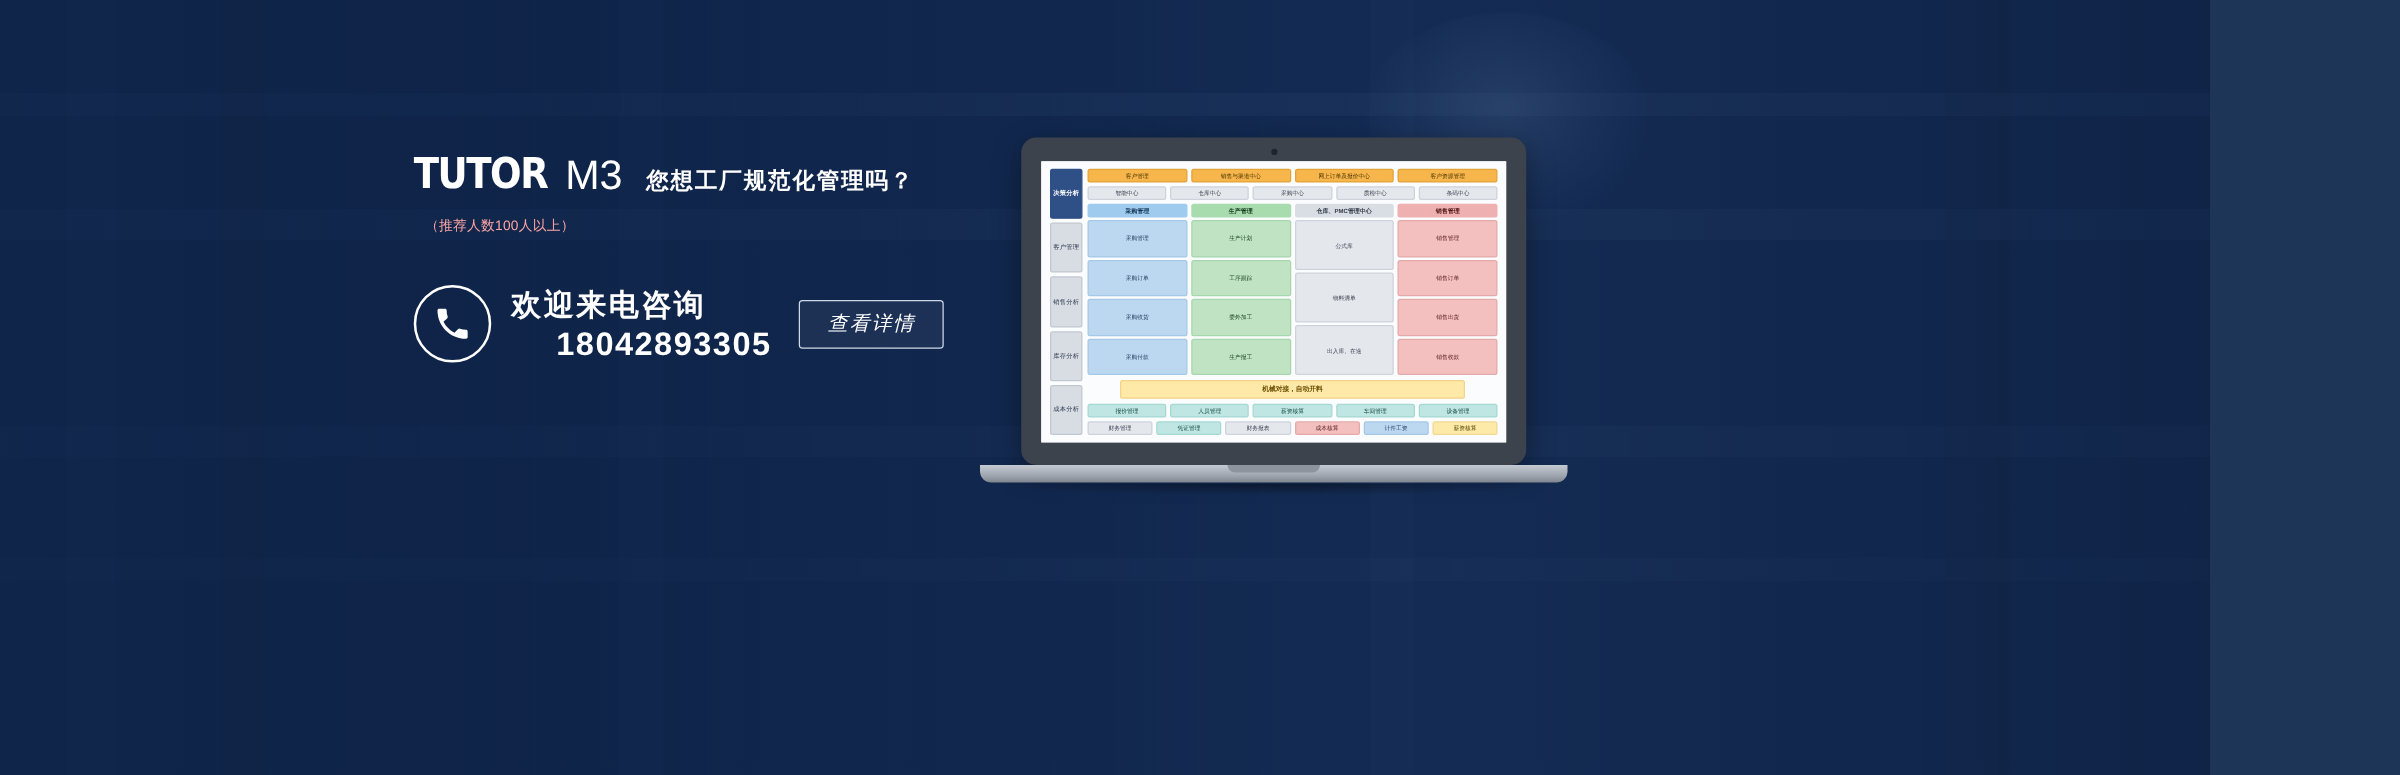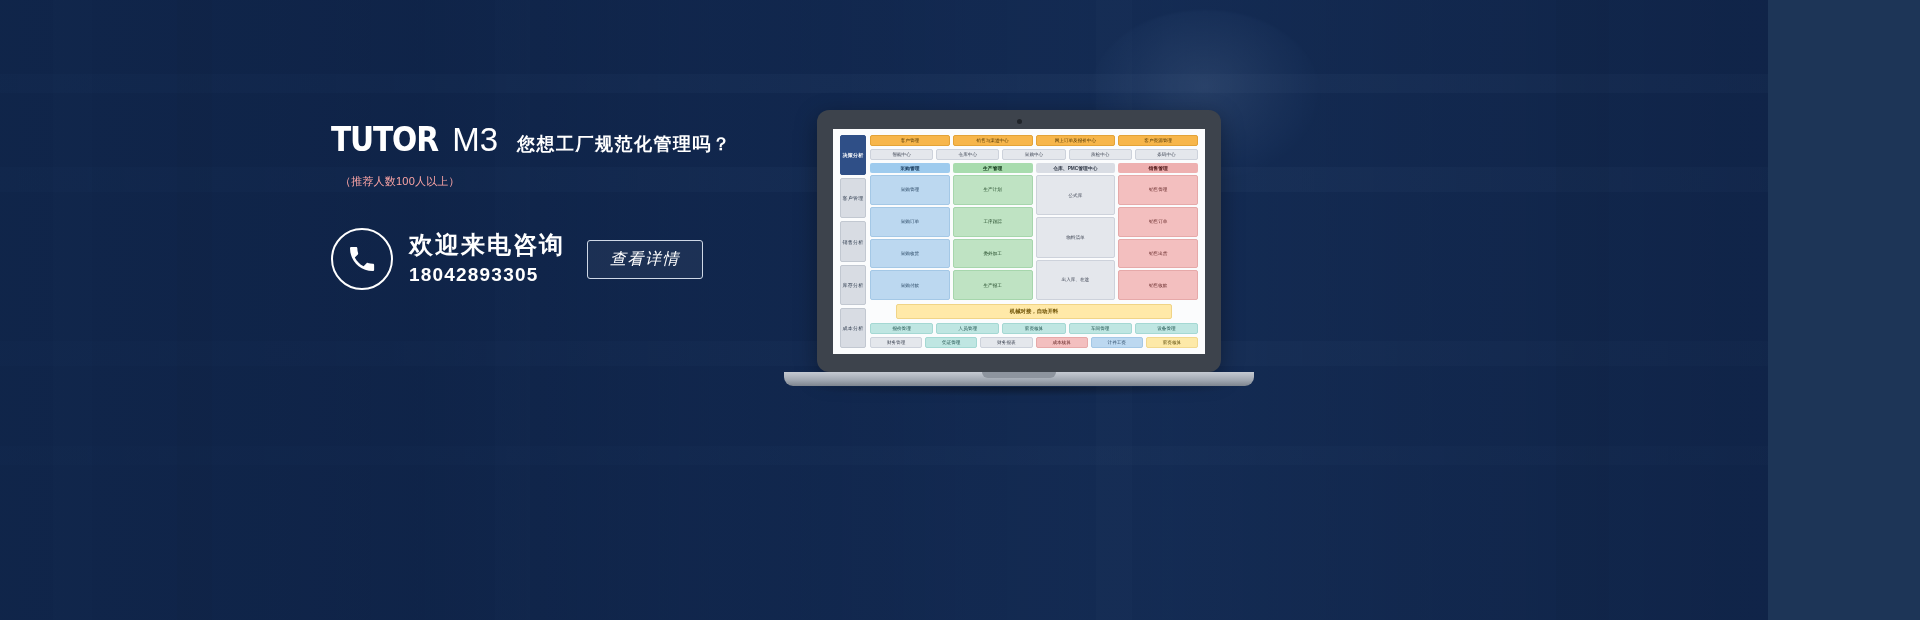--- a/index.html
+++ b/index.html
@@ -116,22 +116,22 @@
     border:2.5px solid #ffffff; border-radius:50%;
     display:flex; align-items:center; justify-content:center;
   }
   .phone-icon svg { display:block; }
   .phone-text { margin-left:16px; }
   .phone-welcome {
     font-size:24px; line-height:29px; color:#ffffff; font-weight:bold;
     letter-spacing:2px;
   }
   .phone-number {
-    font-size:19px; line-height:30px; color:#ffffff; font-weight:bold;
-    letter-spacing:1.2px; margin-top:1px;
+    font-size:26px; line-height:30px; color:#ffffff; font-weight:bold;
+    letter-spacing:1.2px; margin-top:1px;margin-left:36px;
   }
   .detail-btn {
     margin-left:22px; align-self:center;
     width:116px; height:39px;
     border:1px solid #cfd8e6; border-radius:3px;
     background:rgba(255,255,255,.05);
     color:#ffffff; font-size:16px; letter-spacing:1.5px;
     display:flex; align-items:center; justify-content:center;
     cursor:pointer;
     font-style:italic;

